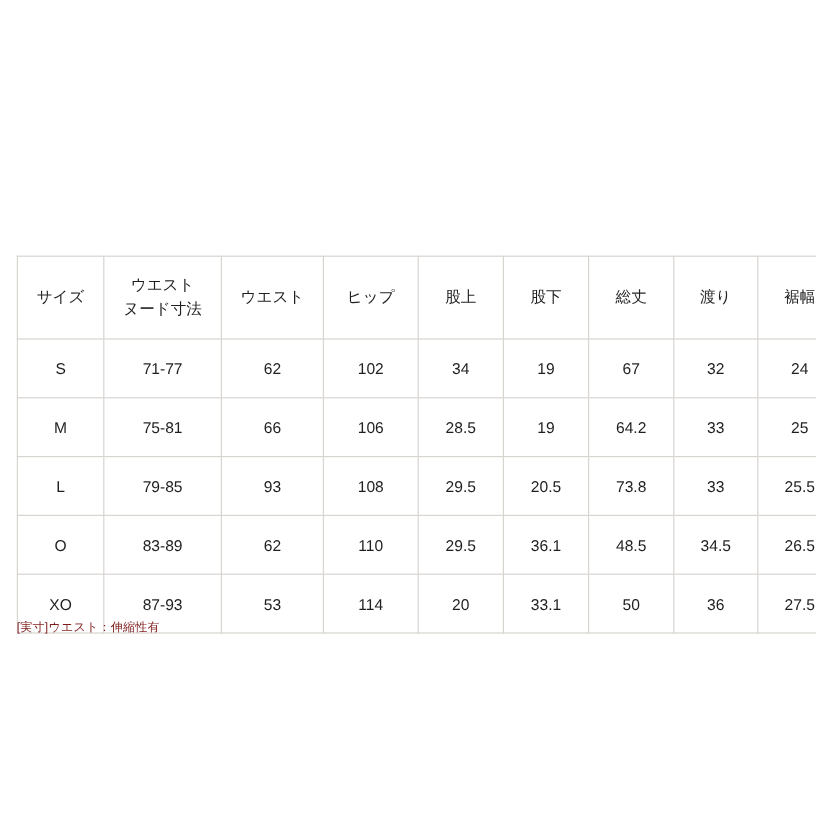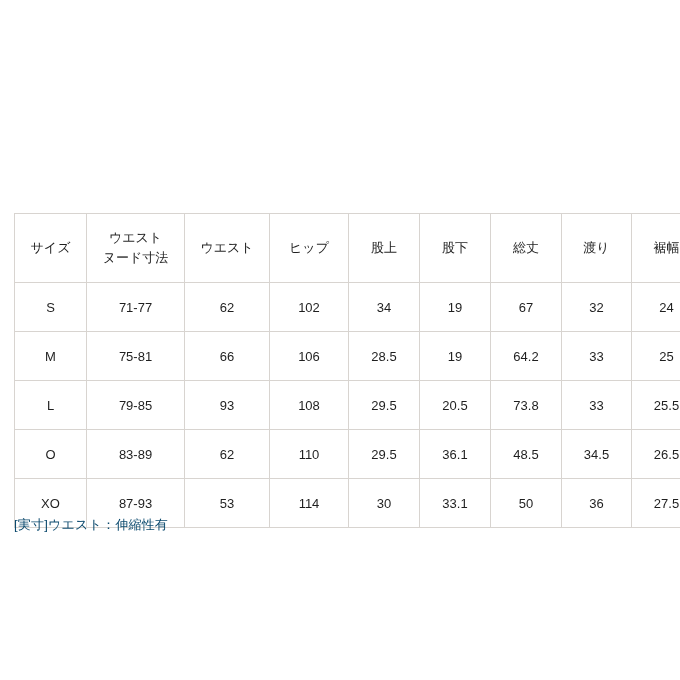--- a/index.html
+++ b/index.html
@@ -61,22 +61,22 @@
     font-size: 13px;
   }
   .hdr-two-line {
     display: block;
     line-height: 1.55;
   }
   .note-bottom {
     position: absolute;
     left: 14px;
     top: 516px;
-    font-size: 13px;
-    color: #0c4a6e;
+    font-size: 10px;
+    color: #7f1d1d;
     letter-spacing: 0.2px;
   }
   col.c0 { width: 72px; }
   col.c1 { width: 98px; }
   col.c2 { width: 85px; }
   col.c3 { width: 79px; }
   col.c4 { width: 71px; }
   col.c5 { width: 71px; }
   col.c6 { width: 71px; }
   col.c7 { width: 70px; }
@@ -176,21 +176,21 @@
           <td>36.1</td>
           <td>48.5</td>
           <td>34.5</td>
           <td>26.5</td>
         </tr>
         <tr>
           <td>XO</td>
           <td>87-93</td>
           <td>53</td>
           <td>114</td>
-          <td>30</td>
+          <td>20</td>
           <td>33.1</td>
           <td>50</td>
           <td>36</td>
           <td>27.5</td>
         </tr>
       </tbody>
     </table>
   </div>
 
   <div class="note-bottom">[実寸]ウエスト：伸縮性有</div>

